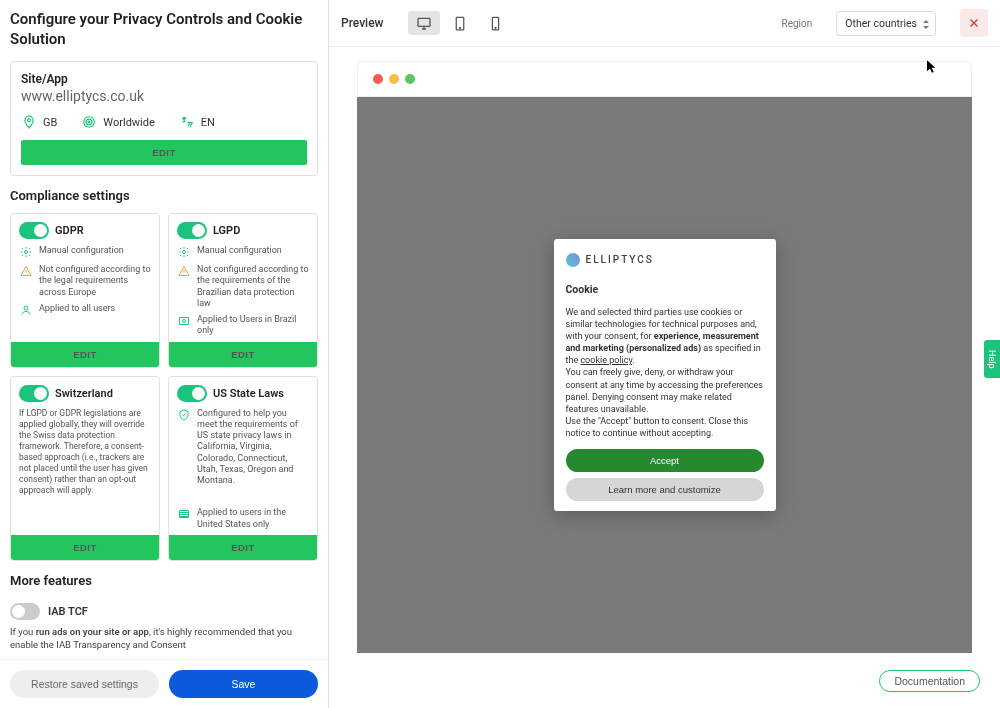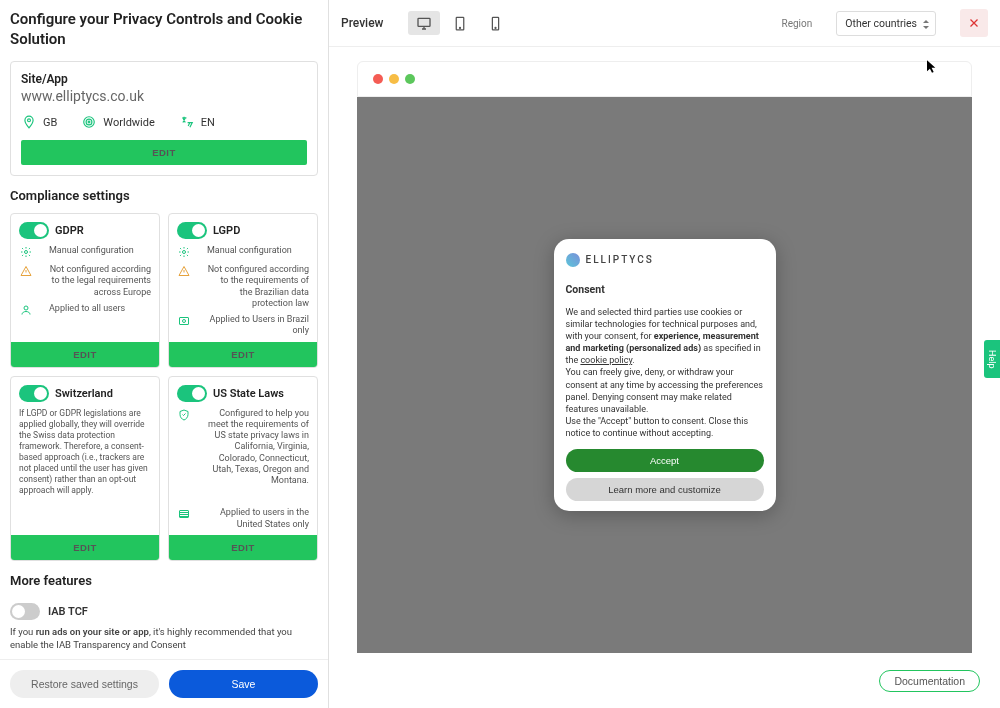--- a/index.html
+++ b/index.html
@@ -133,24 +133,23 @@
   height: 13px;
   background: #fff;
   border-radius: 50%;
   top: 2px;
   right: 2px;
 }
 .toggle.off { background: #ccc; }
 .toggle.off::after { left: 2px; right: auto; }
 .comp-row {
   display: flex;
-  gap: 16px;
+  gap: 6px;
   margin-bottom: 5px;
   align-items: flex-start;
-  text-align: right;
 }
 .comp-row .ico {
   width: 14px;
   height: 14px;
   flex-shrink: 0;
   display: inline-flex;
   align-items: center;
   justify-content: center;
 }
 .comp-row .txt {
@@ -301,21 +300,21 @@
   background: #7a7a7a;
   height: 556px;
   position: relative;
   display: flex;
   align-items: center;
   justify-content: center;
 }
 .notice-box {
   width: 222px;
   background: #fff;
-  border-radius: 15px;
+  border-radius: 3px;
   padding: 14px 12px 10px 12px;
   box-shadow: 0 4px 20px rgba(0,0,0,0.25);
 }
 .notice-logo {
   display: flex;
   align-items: center;
   gap: 6px;
   margin-bottom: 16px;
 }
 .notice-logo-mark {
@@ -612,21 +611,21 @@
         <span class="traffic-light" style="background:#f45c54"></span>
         <span class="traffic-light" style="background:#f7bd45"></span>
         <span class="traffic-light" style="background:#5cc75c"></span>
       </div>
       <div class="preview-frame">
         <div class="notice-box">
           <div class="notice-logo">
             <span class="notice-logo-mark"></span>
             <span class="notice-logo-text">ELLIPTYCS</span>
           </div>
-          <div class="notice-title">Consent</div>
+          <div class="notice-title">Cookie</div>
           <div class="notice-body">
             <span>We and selected third parties use cookies or similar technologies for technical purposes and, with your consent, for </span><b>experience, measurement and marketing (personalized ads)</b><span> as specified in the </span><a>cookie policy</a><span>.</span><br>
             <span>You can freely give, deny, or withdraw your consent at any time by accessing the preferences panel. Denying consent may make related features unavailable.</span><br>
             <span>Use the "Accept" button to consent. Close this notice to continue without accepting.</span>
           </div>
           <button class="notice-btn-accept">Accept</button>
           <button class="notice-btn-learn">Learn more and customize</button>
         </div>
       </div>
     </div>

